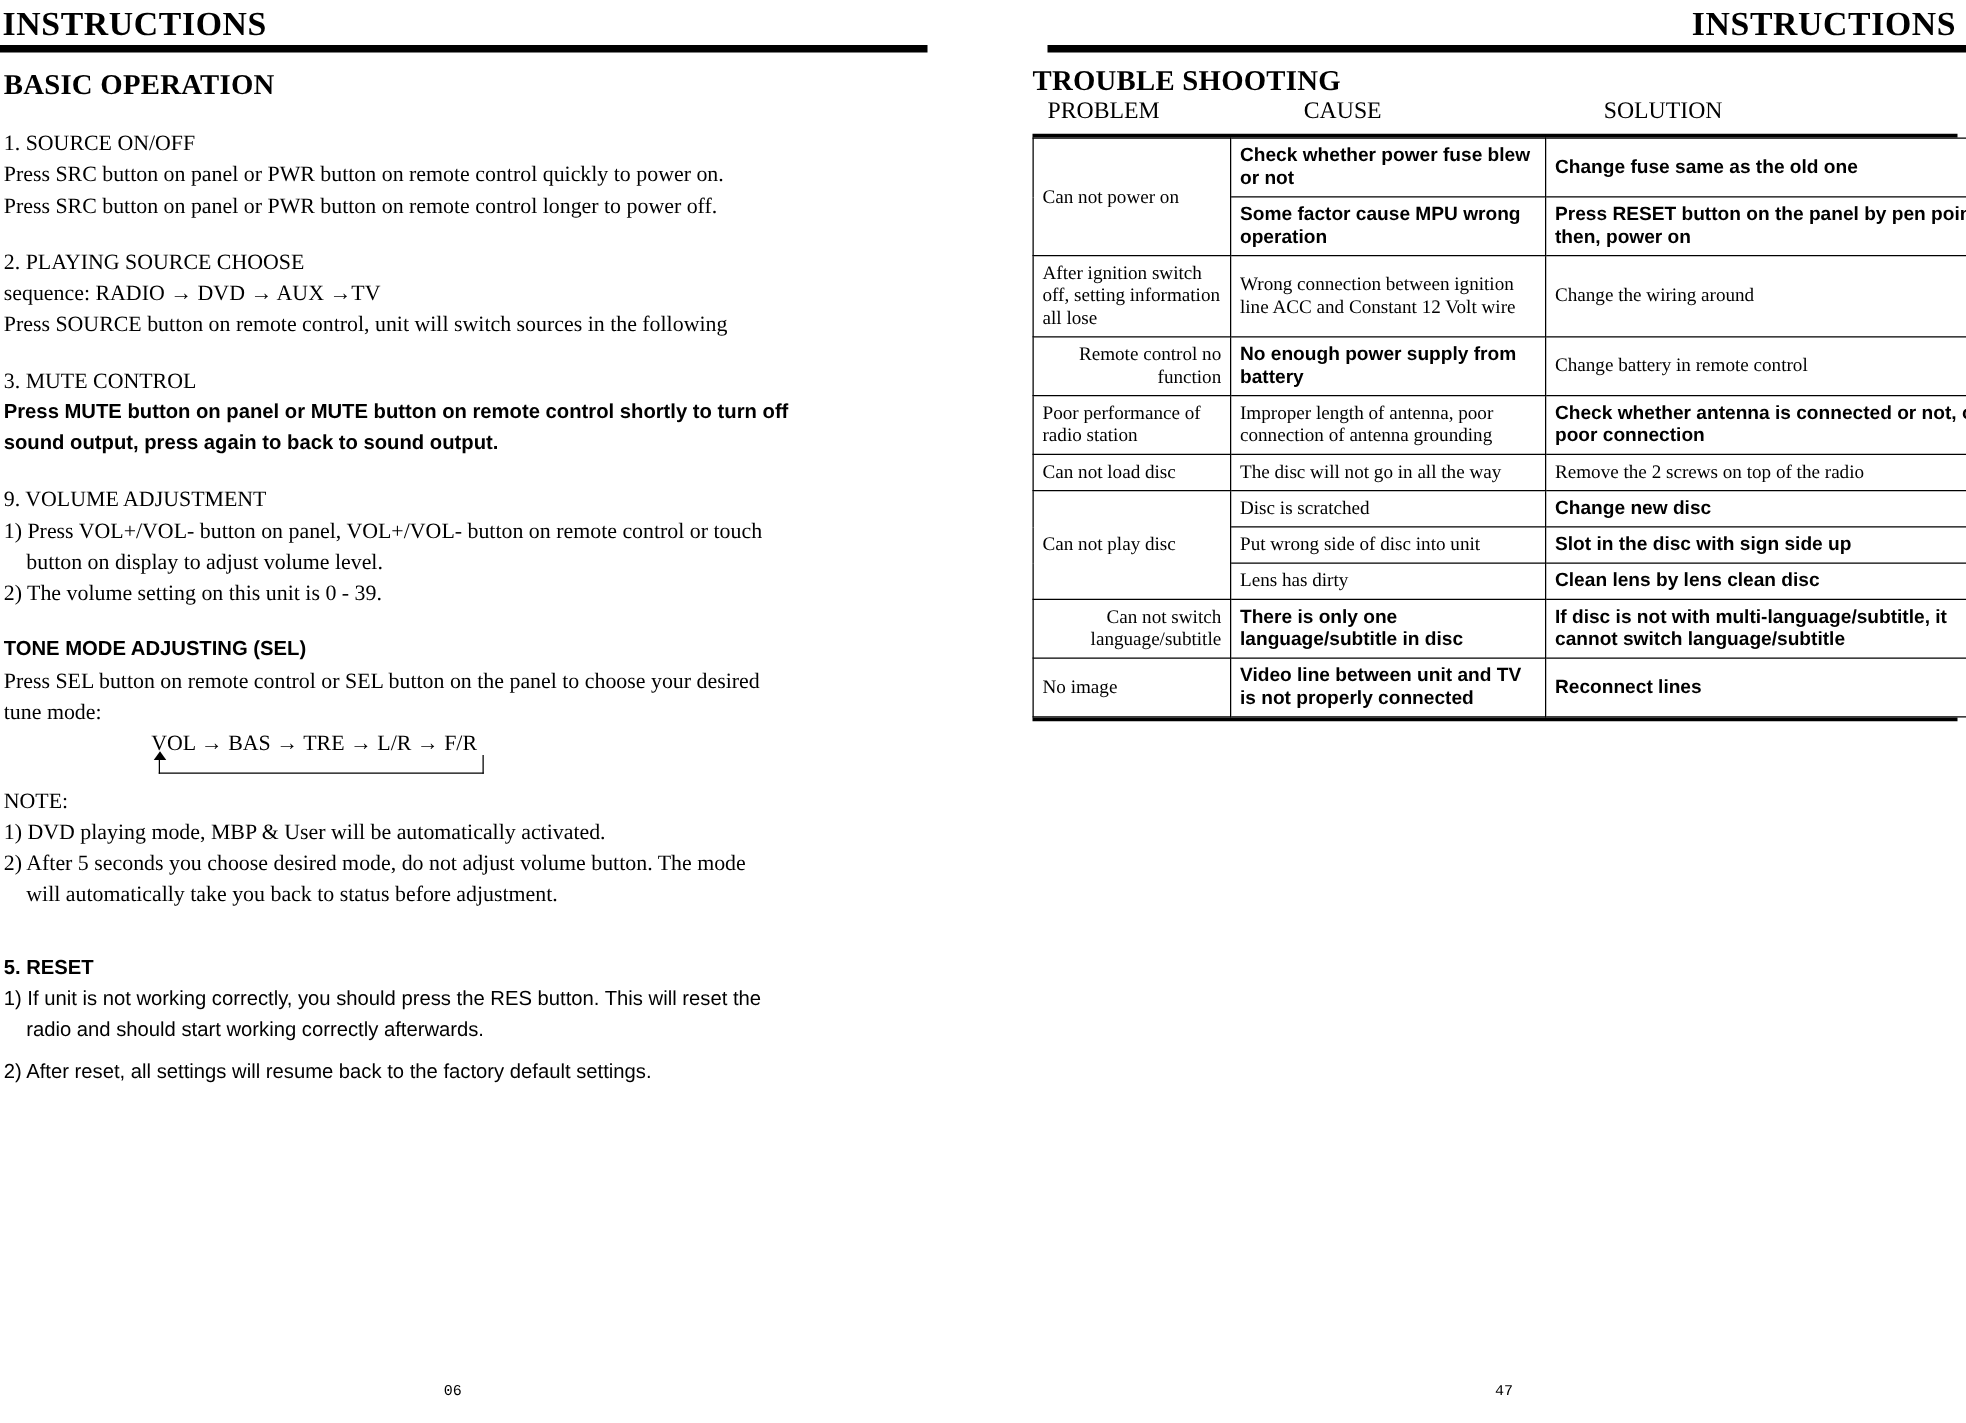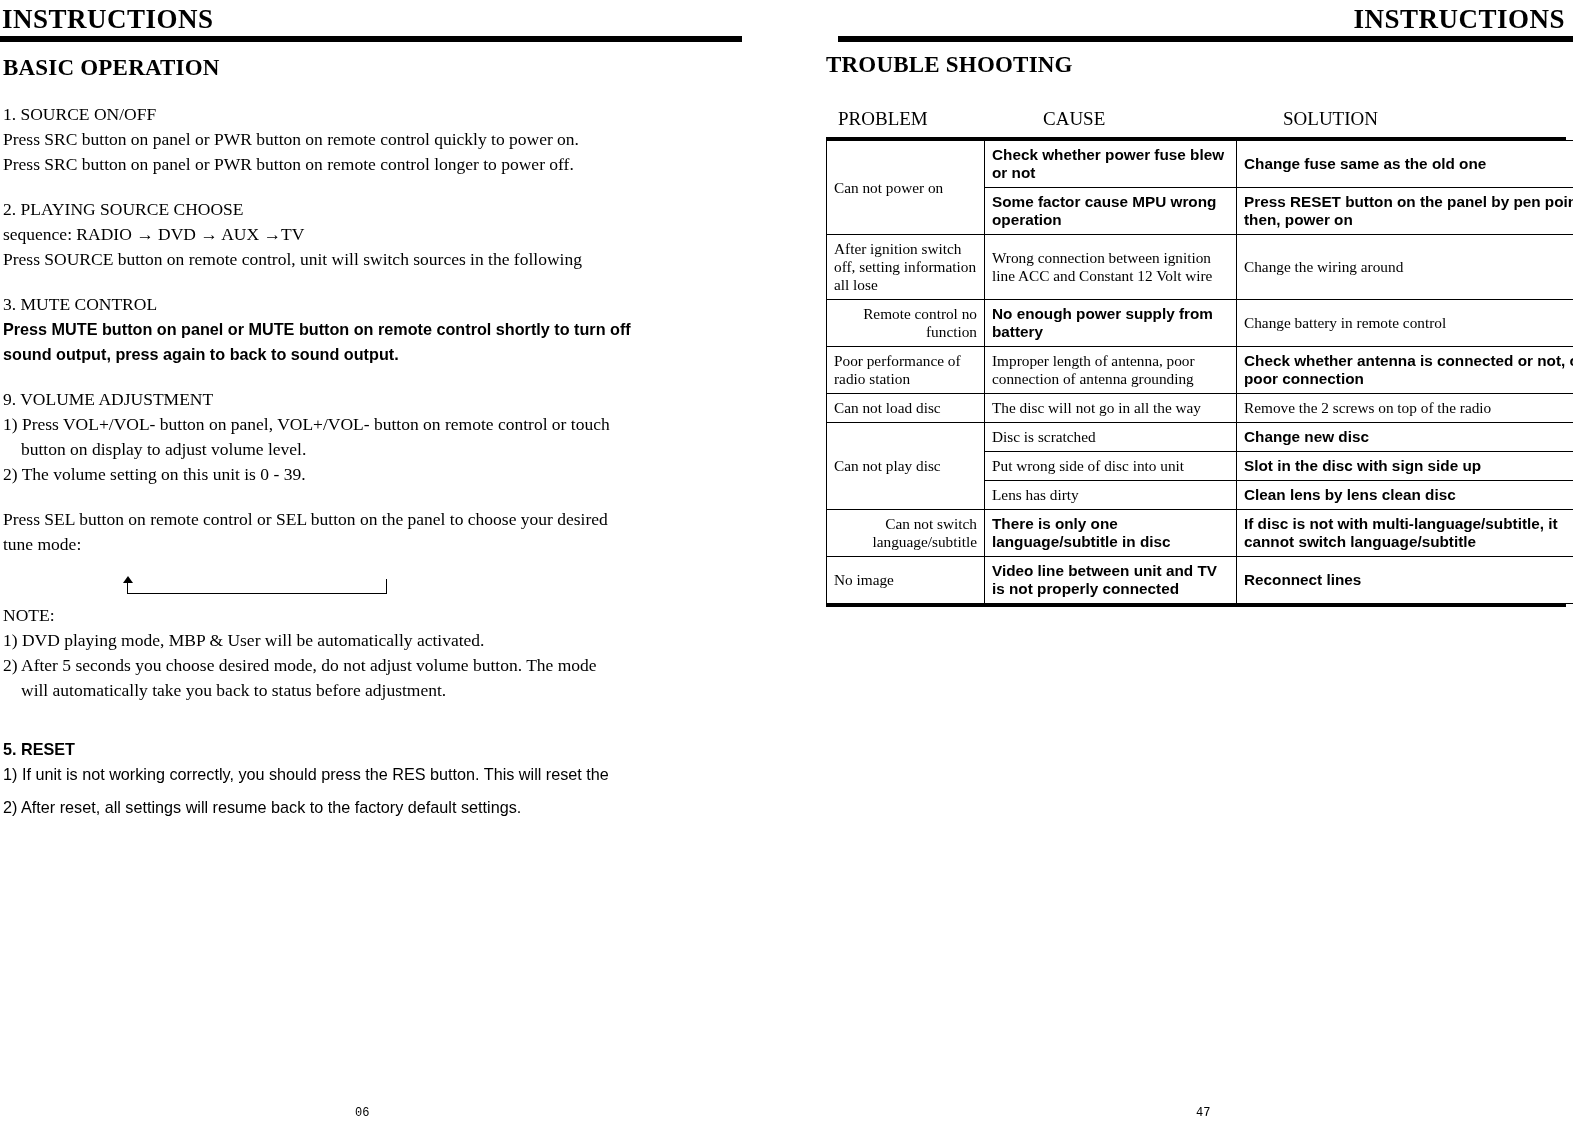--- a/index.html
+++ b/index.html
@@ -100,21 +100,21 @@
     border-bottom: 7px solid #000;
   }
 
   
   .right-body {
     position: absolute;
     left: 826px;
     top: 52px;
     width: 740px;
   }
-  .right-body .section-title { margin-bottom: 30px; }
+  .right-body .section-title { }
 
   .tbl-head {
     display: flex;
     font-size: 19px;
     padding-left: 12px;
     margin-bottom: 7px;
   }
   .tbl-head .c1 { width: 205px; }
   .tbl-head .c2 { width: 240px; }
   .tbl-head .c3 { width: 260px; }
@@ -199,41 +199,44 @@
 
   <div class="blk">
     <div class="b-head">9. VOLUME ADJUSTMENT</div>
     <div class="b-line">1) Press VOL+/VOL- button on panel, VOL+/VOL- button on remote control or touch</div>
     <div class="b-line indent">button on display to adjust volume level.</div>
     <div class="b-line">2) The volume setting on this unit is 0 - 39.</div>
   </div>
   <div class="spacer"></div>
 
   <div class="blk">
+    <div class="sans-b">TONE MODE ADJUSTING (SEL)</div>
     <div class="b-line">Press SEL button on remote control or SEL button on the panel to choose your desired</div>
     <div class="b-line">tune mode:</div>
   </div>
 
   <div class="tone-wrap">
+    <div class="tone-text">VOL → BAS → TRE → L/R  → F/R</div>
     <div class="tone-loop"></div>
     <div class="tone-arrowhead"></div>
   </div>
 
   <div class="blk">
     <div class="b-line">NOTE:</div>
     <div class="b-line">1) DVD playing mode, MBP &amp; User will be automatically activated.</div>
     <div class="b-line">2) After 5 seconds you choose desired mode, do not adjust volume button. The mode</div>
     <div class="b-line indent">will automatically take you back to status before adjustment.</div>
   </div>
   <div class="spacer"></div>
   <div style="height:14px"></div>
 
   <div class="blk">
     <div class="sans-b">5. RESET</div>
     <div class="sans">1) If unit is not working correctly, you should press the RES button. This will reset the</div>
+    <div class="sans indent">radio and should start working correctly afterwards.</div>
     <div style="height:8px"></div>
     <div class="sans">2) After reset, all settings will resume back to the factory default settings.</div>
   </div>
 </div>
 
 <div class="right-body">
   <div class="section-title">TROUBLE SHOOTING</div>
 
   <div class="tbl-head">
     <div class="c1">PROBLEM</div>

